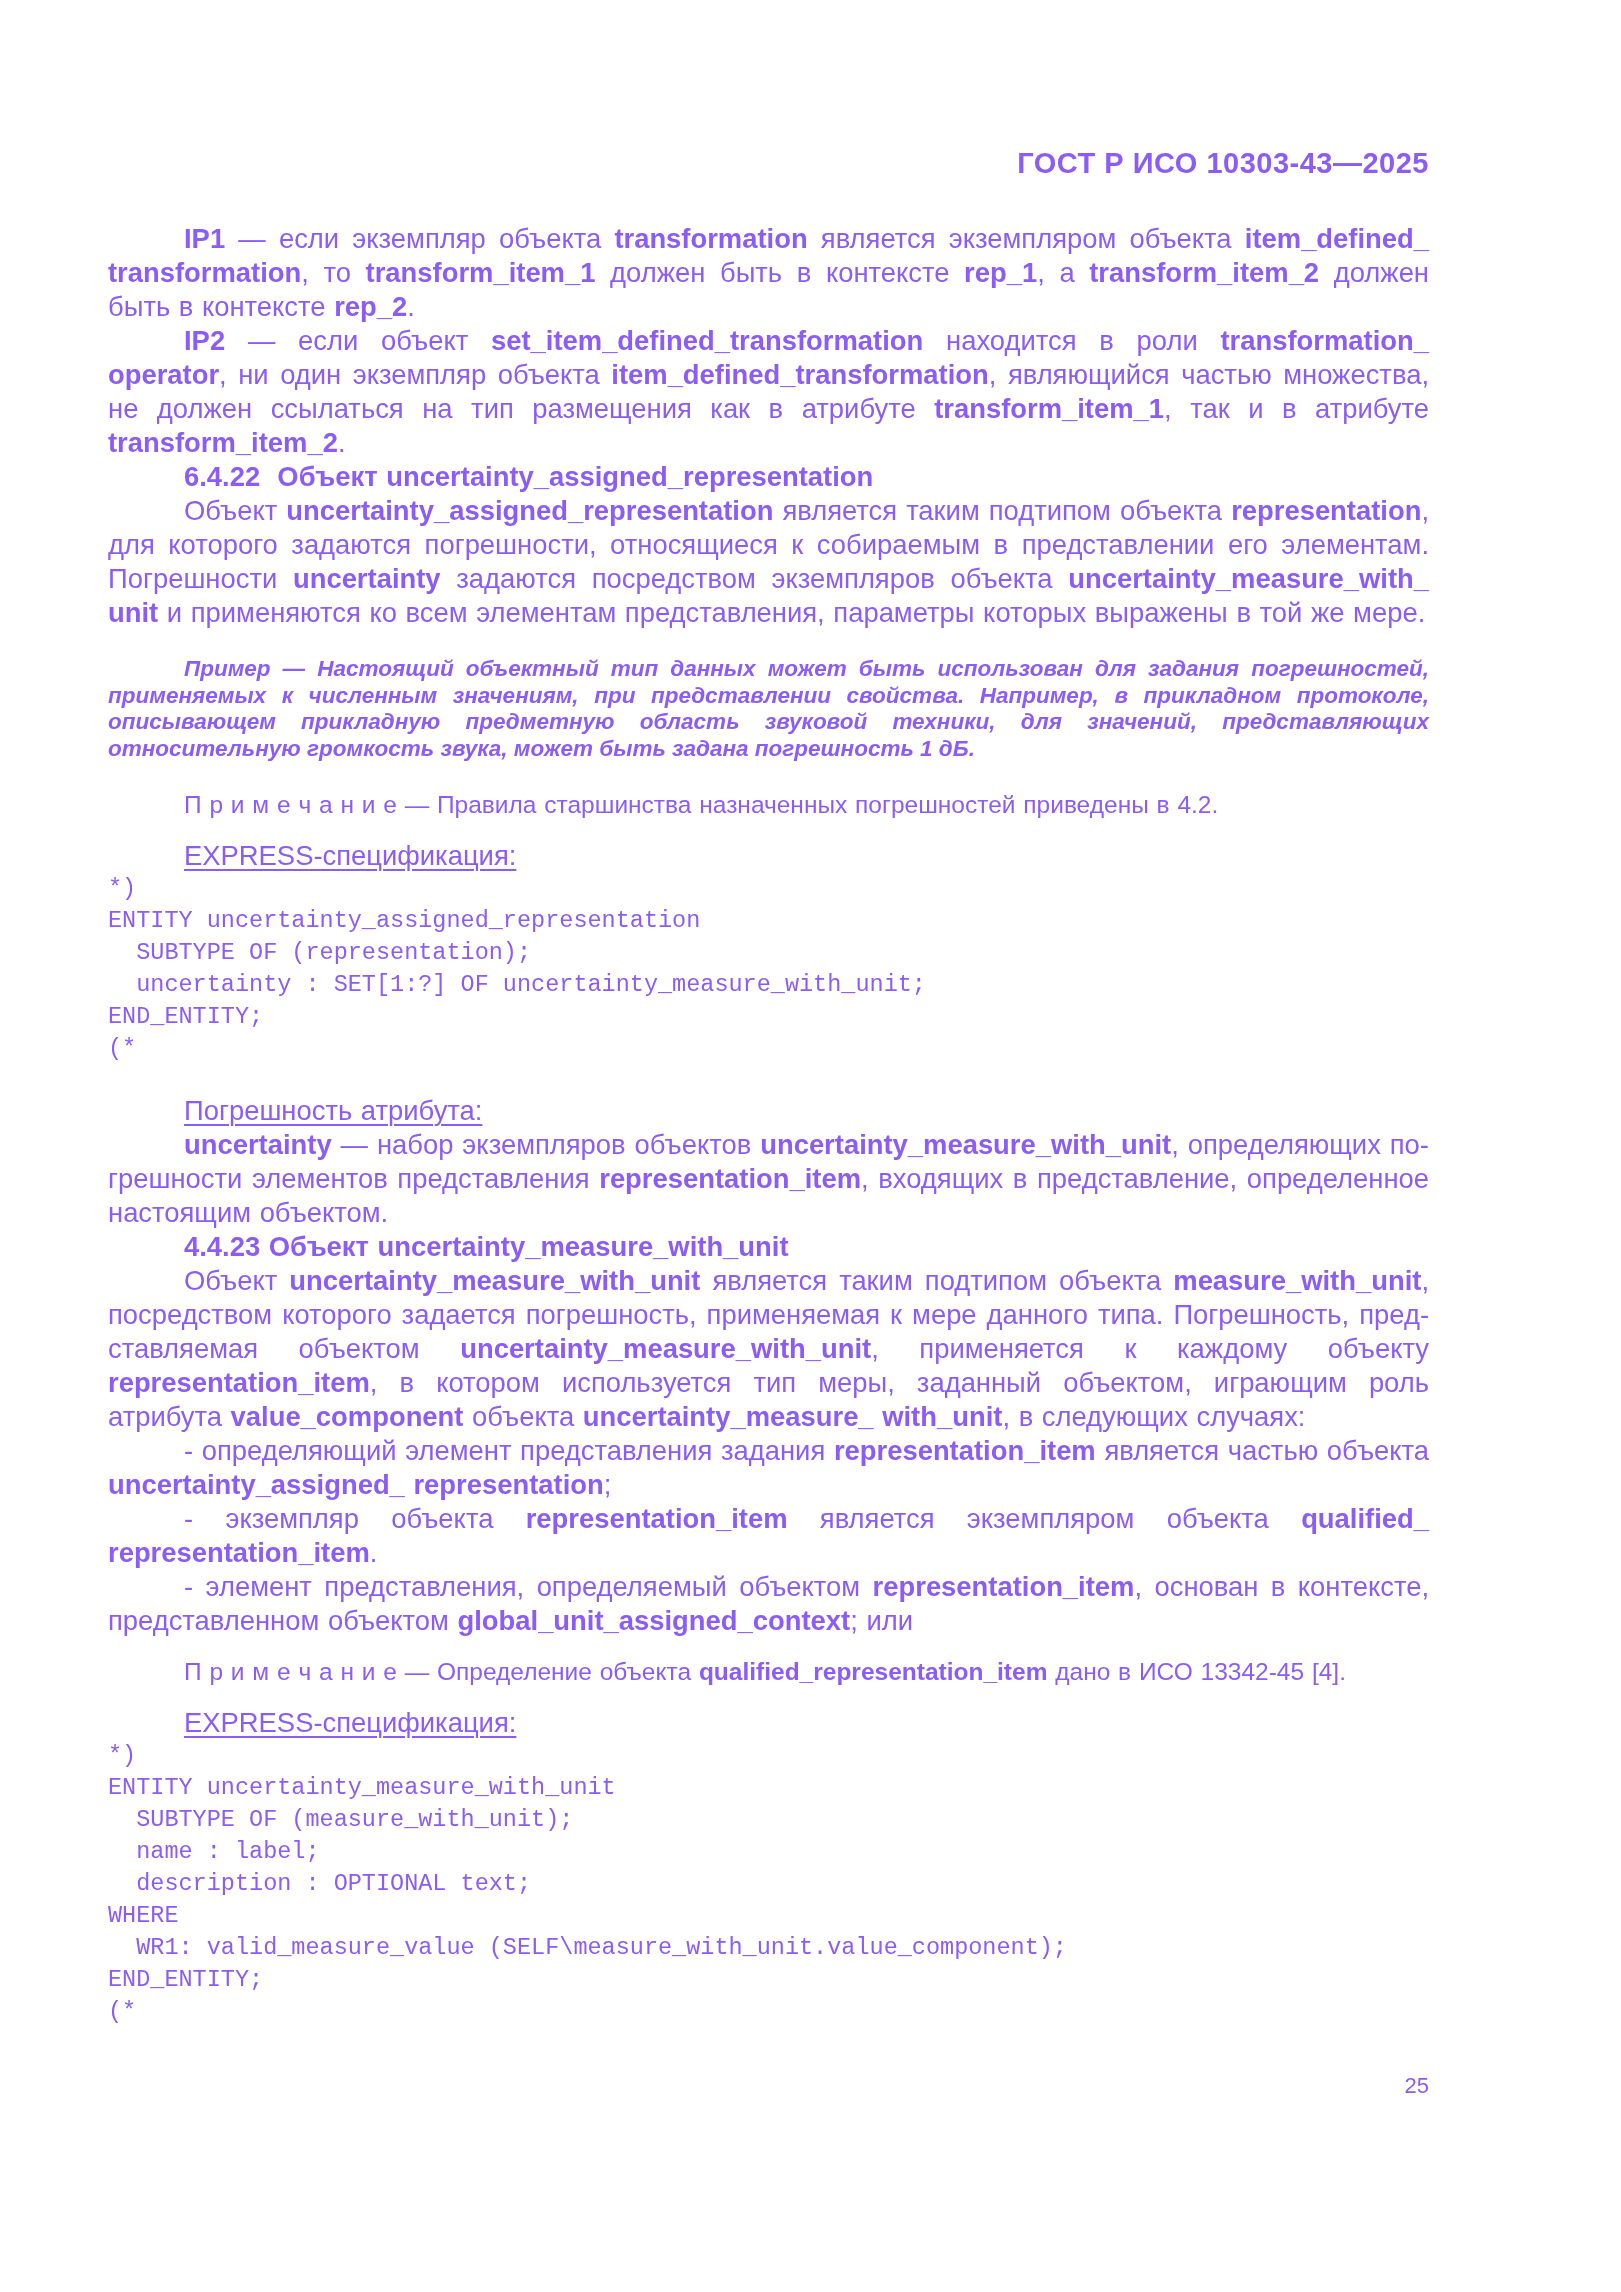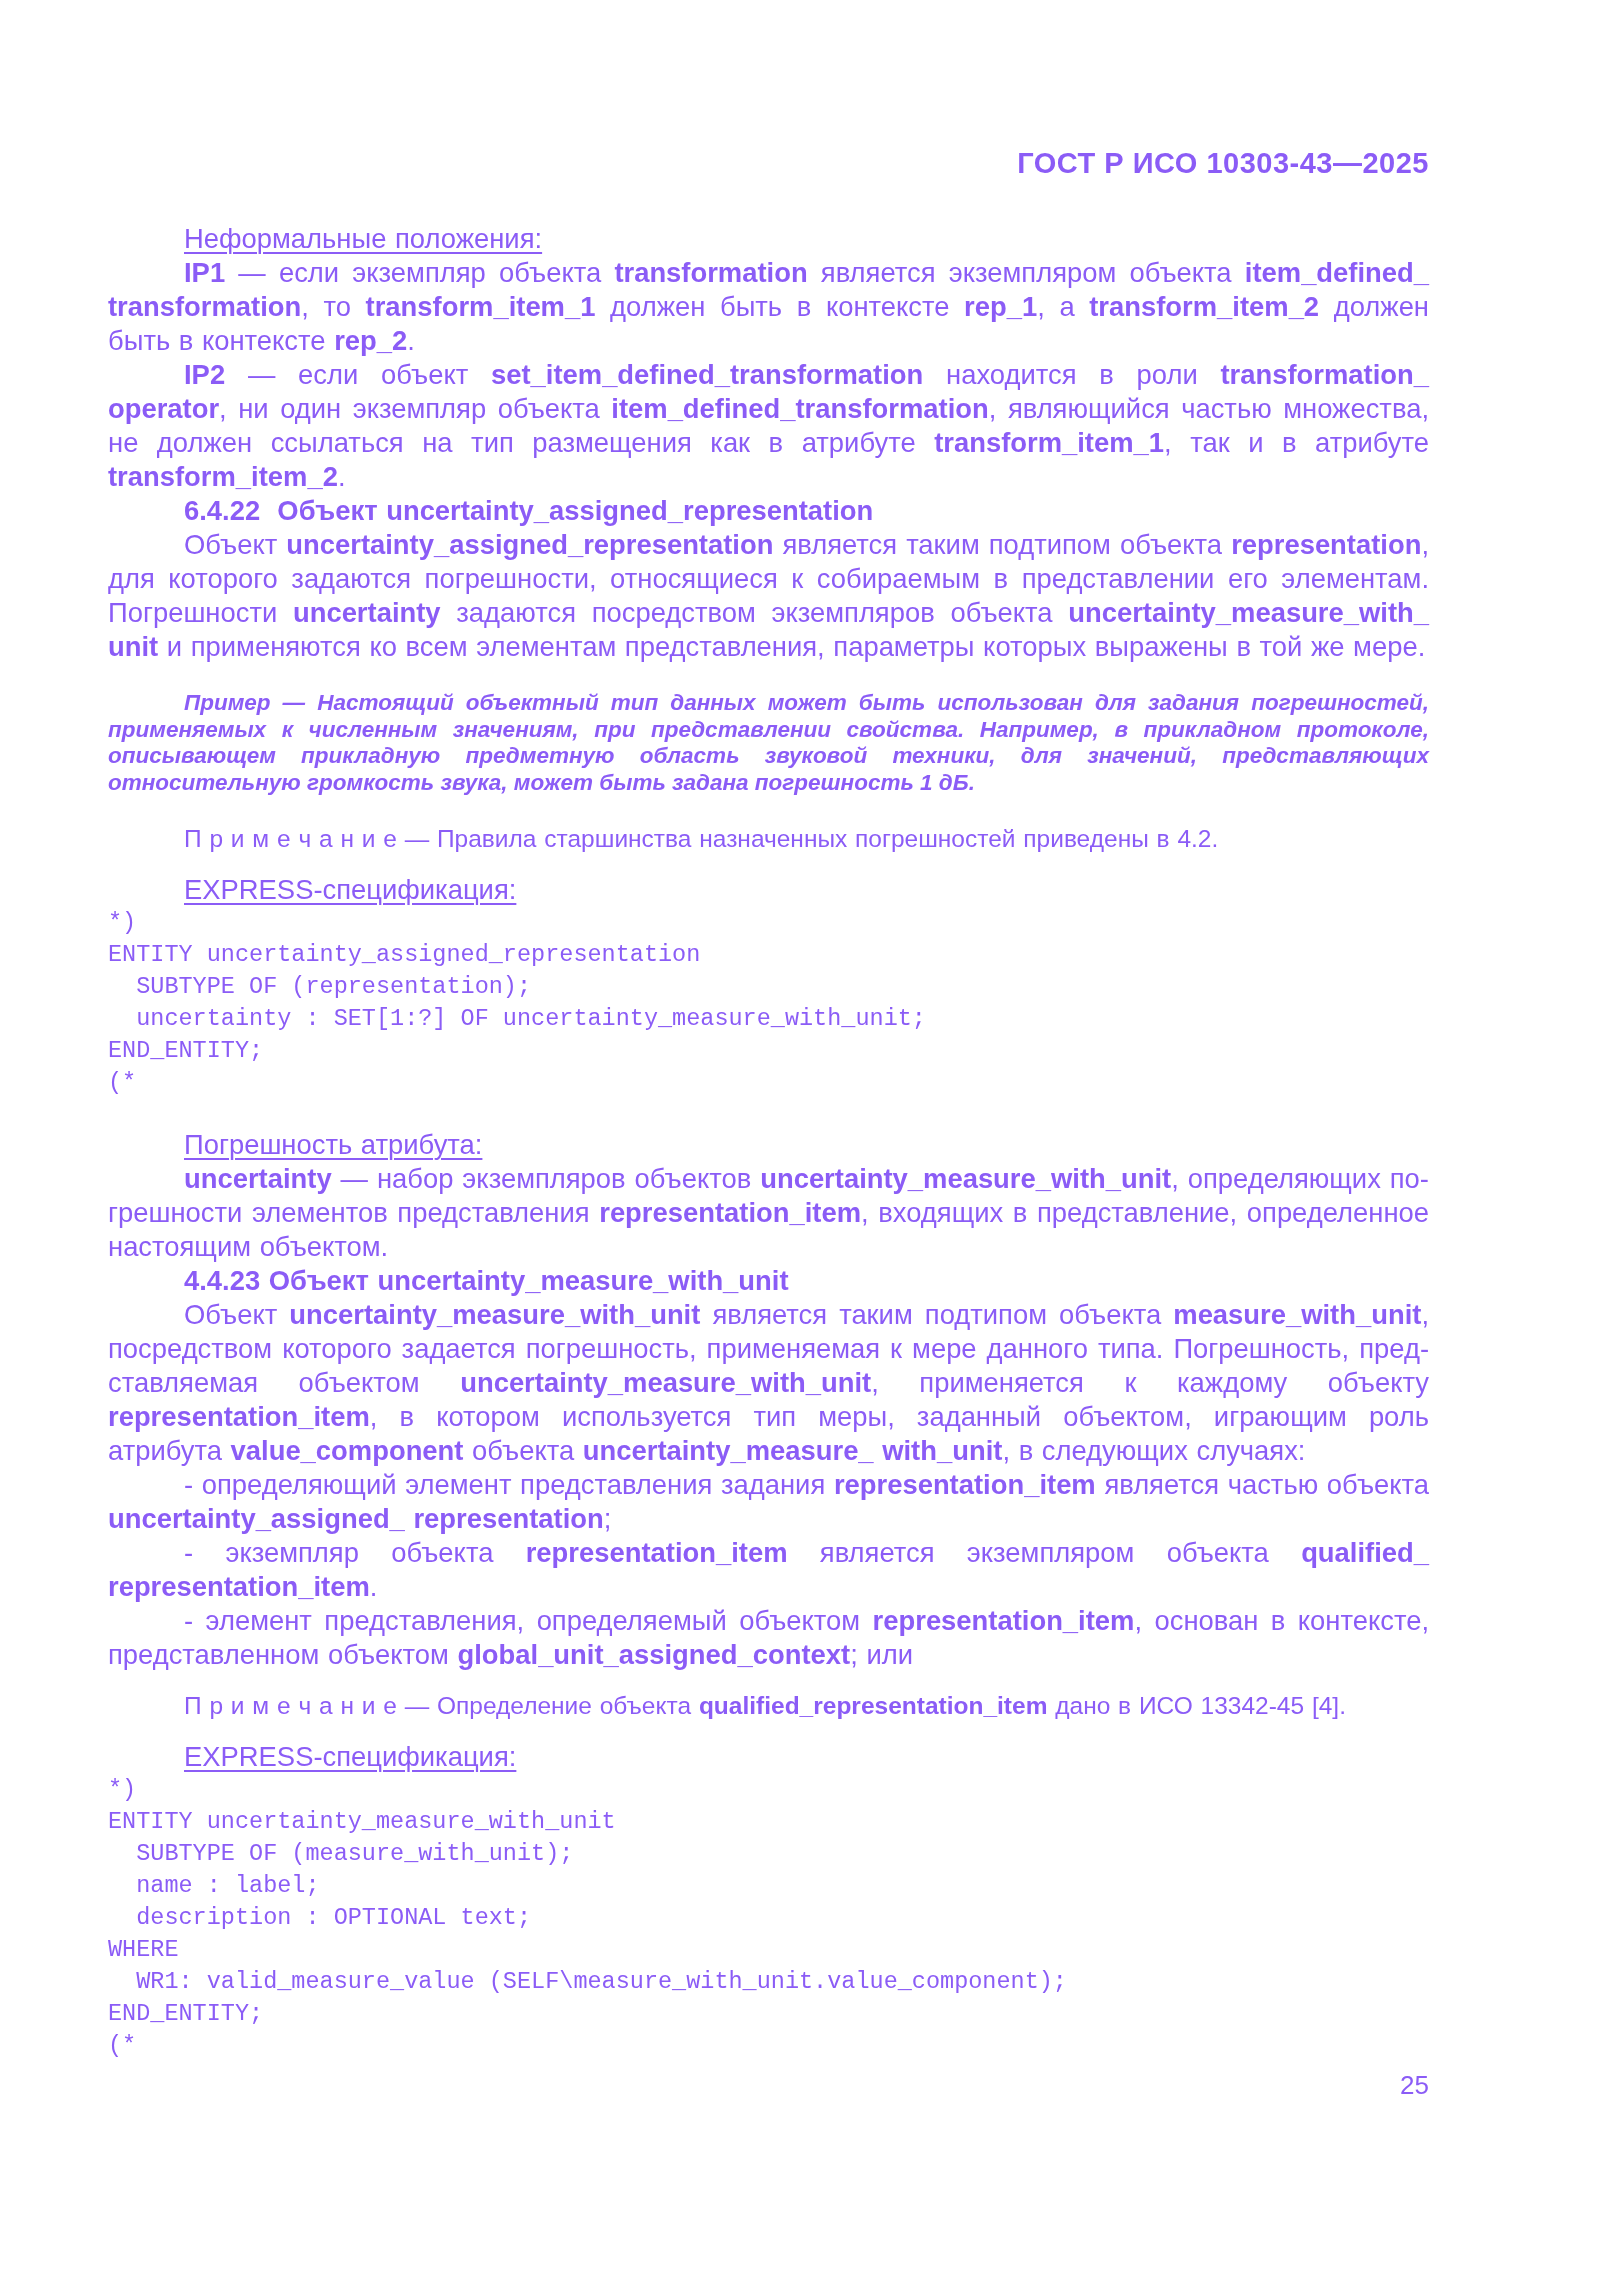--- a/index.html
+++ b/index.html
@@ -69,34 +69,33 @@
     font-family: "Liberation Mono", "DejaVu Sans Mono", monospace;
     font-size: 23.5px;
     line-height: 32px;
     white-space: pre;
     text-align: left;
   }
   .page-number {
     position: absolute;
     top: 2070px;
     right: 192px;
-    font-size: 26px;
+    font-size: 22px;
     line-height: 31px;
   }
 </style>
 </head>
 <body>
 
 <div class="page">
   <div class="running-header">
     <span>ГОСТ Р ИСО 10303-43—2025</span>
   </div>
 
   <main class="content" id="content">
-      <p class="para uh"><span class="u">Неформальные положения:</span></p>
       <p class="para body"><span class="b">IP1</span><span class=""> — если экземпляр объекта </span><span class="b">transformation</span><span class=""> является экземпляром объекта </span><span class="b">item_​defined_​transformation</span><span class="">, то </span><span class="b">transform_​item_​1</span><span class=""> должен быть в контексте </span><span class="b">rep_​1</span><span class="">, а </span><span class="b">transform_​item_​2</span><span class=""> должен быть в контексте </span><span class="b">rep_​2</span><span class="">.</span></p>
       <p class="para body"><span class="b">IP2</span><span class=""> — если объект </span><span class="b">set_​item_​defined_​transformation</span><span class=""> находится в роли </span><span class="b">transformation_​operator</span><span class="">, ни один экземпляр объекта </span><span class="b">item_​defined_​transformation</span><span class="">, являющийся частью множества, не должен ссылаться на тип размещения как в атрибуте </span><span class="b">transform_​item_​1</span><span class="">, так и в атрибуте </span><span class="b">transform_​item_​2</span><span class="">.</span></p>
       <p class="para heading"><span class="b">6.4.22  Объект uncertainty_​assigned_​representation</span></p>
       <p class="para body"><span class="">Объект </span><span class="b">uncertainty_​assigned_​representation</span><span class=""> является таким подтипом объекта </span><span class="b">representation</span><span class="">, для которого задаются погрешности, относящиеся к собираемым в представлении его элементам. По­грешности </span><span class="b">uncertainty</span><span class=""> задаются посредством экземпляров объекта </span><span class="b">uncertainty_​measure_​with_​unit</span><span class=""> и применяются ко всем элементам представления, параметры которых выражены в той же мере.</span></p>
       <p class="para example"><span class="b i">Пример — Настоящий объектный тип данных может быть использован для задания погрешно­стей, применяемых к численным значениям, при представлении свойства. Например, в прикладном про­токоле, описывающем прикладную предметную область звуковой техники, для значений, представля­ющих относительную громкость звука, может быть задана погрешность 1 дБ.</span></p>
       <p class="para note"><span class="">П р и м е ч а н и е — Правила старшинства назначенных погрешностей приведены в 4.2.</span></p>
       <p class="para uh express"><span class="u">EXPRESS-спецификация:</span></p>
       <pre class="code">*)
 ENTITY uncertainty_assigned_representation
   SUBTYPE OF (representation);

